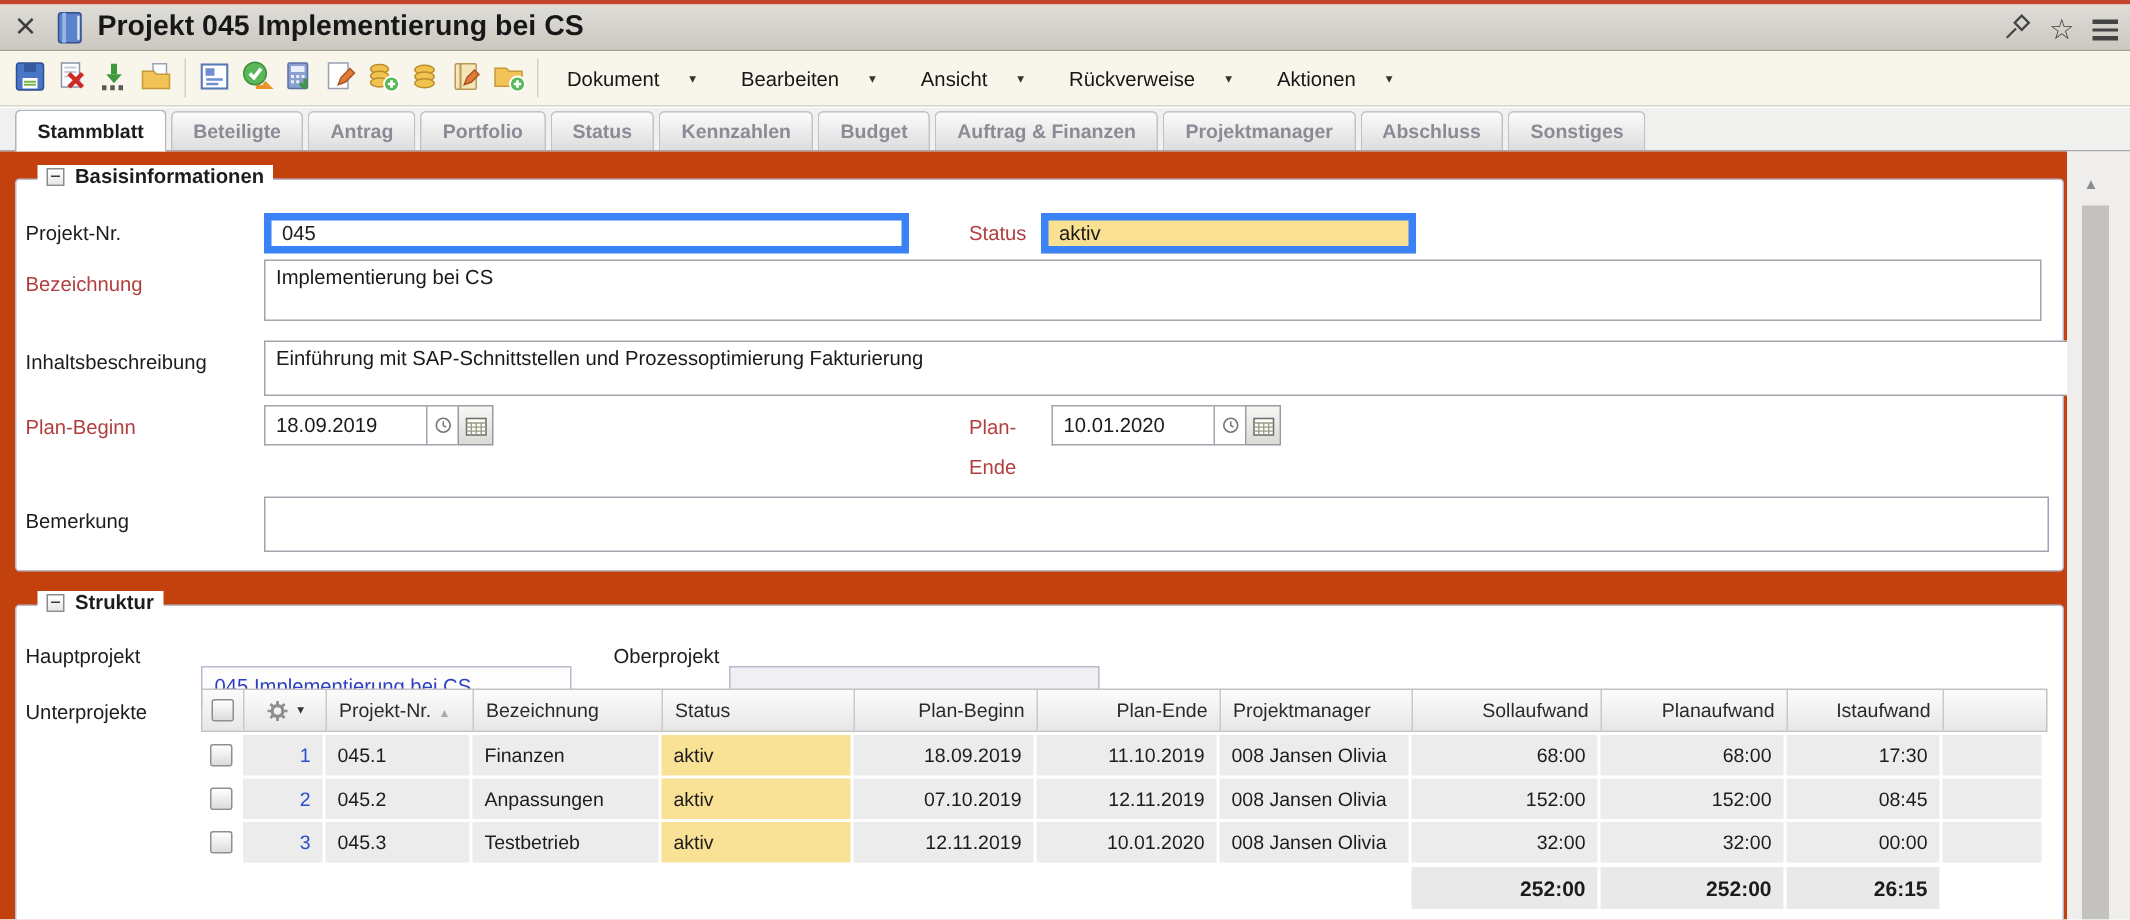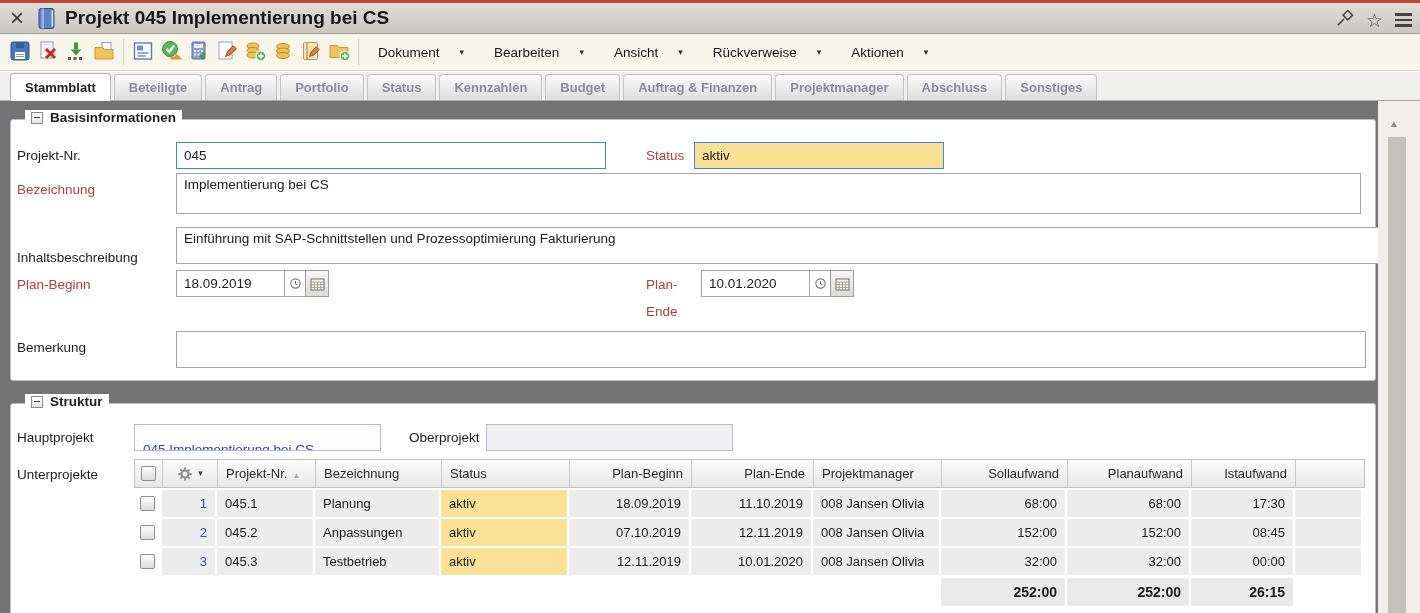--- a/index.html
+++ b/index.html
@@ -31,50 +31,50 @@
 
   
   .tabbar { position:absolute; left:0; top:72px; width:1420px; height:29px; background:#f0f0ef;
     border-bottom:1px solid #a8a8ae; display:flex; align-items:flex-end; padding-left:10px; gap:3px; }
   .tab { height:26px; line-height:25px; padding:0 14px; font-weight:bold; font-size:13px; color:#8b8b95;
     background:linear-gradient(#fbfbfb,#dddddd); border:1px solid #c2c2c6; border-bottom:none;
     border-radius:4px 4px 0 0; cursor:pointer; white-space:nowrap; }
   .tab.active { background:#fff; color:#1c1c1c; position:relative; z-index:2; margin-bottom:-1px; height:28px; line-height:27px; border-color:#b2b2ba; }
 
   
-  .content { position:absolute; left:0; top:101px; width:1378px; height:512px; background:#737373; }
+  .content { position:absolute; left:0; top:101px; width:1378px; height:512px; background:#c2410c; }
   .gutter { position:absolute; left:1378px; top:101px; width:42px; height:512px; background:#efeeec; }
   .sb-up { position:absolute; left:11px; top:17px; font-size:10px; color:#8d8d8d; cursor:pointer; }
   .sb-thumb { position:absolute; left:10px; top:36px; width:18px; height:476px; background:#c3c2bf; cursor:pointer; }
 
   .fset { position:absolute; border:1px solid #b9bccd; border-radius:3px; background:#fff; }
   .legend { position:absolute; top:-10px; left:14px; background:#fff; padding:0 6px; display:flex; align-items:center; gap:7px; }
   .minusbox { width:12px; height:12px; border:1px solid #8d8d8d; background:linear-gradient(#fff,#e7e7e7);
     display:flex; align-items:center; justify-content:center; cursor:pointer; }
   .minusbox i { display:block; width:6px; height:1.5px; background:#3a3a3a; }
   .legend b { font-size:13.5px; color:#1d1d1d; }
 
   .flabel { position:absolute; font-size:13.5px; line-height:27px; color:#1c1c1c; white-space:nowrap; }
   .flabel.req { color:#b23f3f; }
-  .tinput { position:absolute; height:27px; border:1px solid #3b82f6; background:#fff; font-family:"Liberation Sans",sans-serif;
+  .tinput { position:absolute; height:27px; border:5px solid #3b82f6; background:#fff; font-family:"Liberation Sans",sans-serif;
     font-size:13.5px; color:#1a1a1a; padding:0 7px; }
   .tinput.status { background:#fae093; }
   .tarea { position:absolute; border:1px solid #a3a3ad; background:#fff; font-family:"Liberation Sans",sans-serif;
     font-size:13.5px; color:#1a1a1a; padding:3px 7px; resize:none; overflow:hidden; }
 
   .dgroup { position:absolute; display:flex; height:27px; }
   .dtext { width:108px; height:27px; border:1px solid #a3a3ad; border-right:none; padding:0 7px;
     font-family:"Liberation Sans",sans-serif; font-size:13.5px; color:#1a1a1a; }
   .dclock { width:21px; border:1px solid #a3a3ad; border-right:none; background:#fff;
     display:flex; align-items:center; justify-content:center; cursor:pointer; }
   .dcal { width:24px; border:1px solid #9a9aa2; background:linear-gradient(#f7f7f5,#dcdad5);
     display:flex; align-items:center; justify-content:center; cursor:pointer; }
 
-  .robox { position:absolute; height:27px; line-height:25px; border:1px solid #b6bacf; padding:12px 8px;
-    font-size:13.5px; white-space:nowrap; overflow:hidden; }
+  .robox { position:absolute; height:27px; line-height:25px; border:1px solid #b6bacf; padding:0 8px;
+    font-size:13.5px; white-space:nowrap; overflow:hidden;margin-top:20px; }
   .robox.link { background:#fdfdfe; color:#2b3fc0; cursor:pointer; }
   .robox.empty { background:#f0f0f2; }
 
   
   .grid { display:grid; grid-template-columns:28px 55px 98px 126px 128px 122px 122px 128px 126px 124px 104px 68px; }
   .thead { height:29px; background:linear-gradient(#fcfcfc,#e7e7e7); border:1px solid #c2c2c2; }
   .th { font-size:13px; color:#2a2a2a; line-height:27px; padding:0 8px; border-right:1px solid #c9c9c9;
     white-space:nowrap; overflow:hidden; cursor:pointer; }
   .th:last-child { border-right:none; }
   .th.r { text-align:right; }
@@ -273,21 +273,21 @@
 
       <div class="flabel" style="left:6px; top:22px;">Projekt-Nr.</div>
       <input class="tinput" style="left: 165px; top: 22px; width: 430px;" value="045">
 
       <div class="flabel req" style="left:635px; top:22px;">Status</div>
       <input class="tinput status" style="left: 683px; top: 22px; width: 250px;" value="aktiv">
 
       <div class="flabel req" style="left:6px; top:56px;">Bezeichnung</div>
       <textarea class="tarea" style="left: 165px; top: 53px; width: 1185px; height: 41px;">Implementierung bei CS</textarea>
 
-      <div class="flabel" style="left:6px; top:124px;">Inhaltsbeschreibung</div>
+      <div class="flabel" style="left:6px; top:108px;">Inhaltsbeschreibung</div>
       <textarea class="tarea" style="left: 165px; top: 107px; width: 1377px; height: 37px;">Einführung mit SAP-Schnittstellen und Prozessoptimierung Fakturierung</textarea>
 
       <div class="flabel req" style="left:6px; top:151px;">Plan-Beginn</div>
       <div class="dgroup" style="left:165px; top:150px;">
         <input class="dtext" value="18.09.2019" style="">
         <span class="dclock">
             <svg width="13" height="13" viewBox="0 0 14 14">
               <circle cx="7" cy="7" r="5" fill="none" stroke="#777" stroke-width="1.2"></circle>
               <path d="M7 4.2v3l2 1.2" stroke="#777" stroke-width="1.1" fill="none"></path>
             </svg>
@@ -366,21 +366,21 @@
           <div class="th r">Istaufwand</div>
           <div class="th"></div>
         </div>
 
         <div class="grid trow">
           <div class="td chk">
               <span class="cbx"></span>
             </div>
           <div class="td num">1</div>
           <div class="td">045.1</div>
-          <div class="td">Planung</div>
+          <div class="td">Finanzen</div>
           <div class="td yellow">aktiv</div>
           <div class="td r">18.09.2019</div>
           <div class="td r">11.10.2019</div>
           <div class="td">008 Jansen Olivia</div>
           <div class="td r">68:00</div>
           <div class="td r">68:00</div>
           <div class="td r">17:30</div>
           <div class="td blank"></div>
         </div>
 

